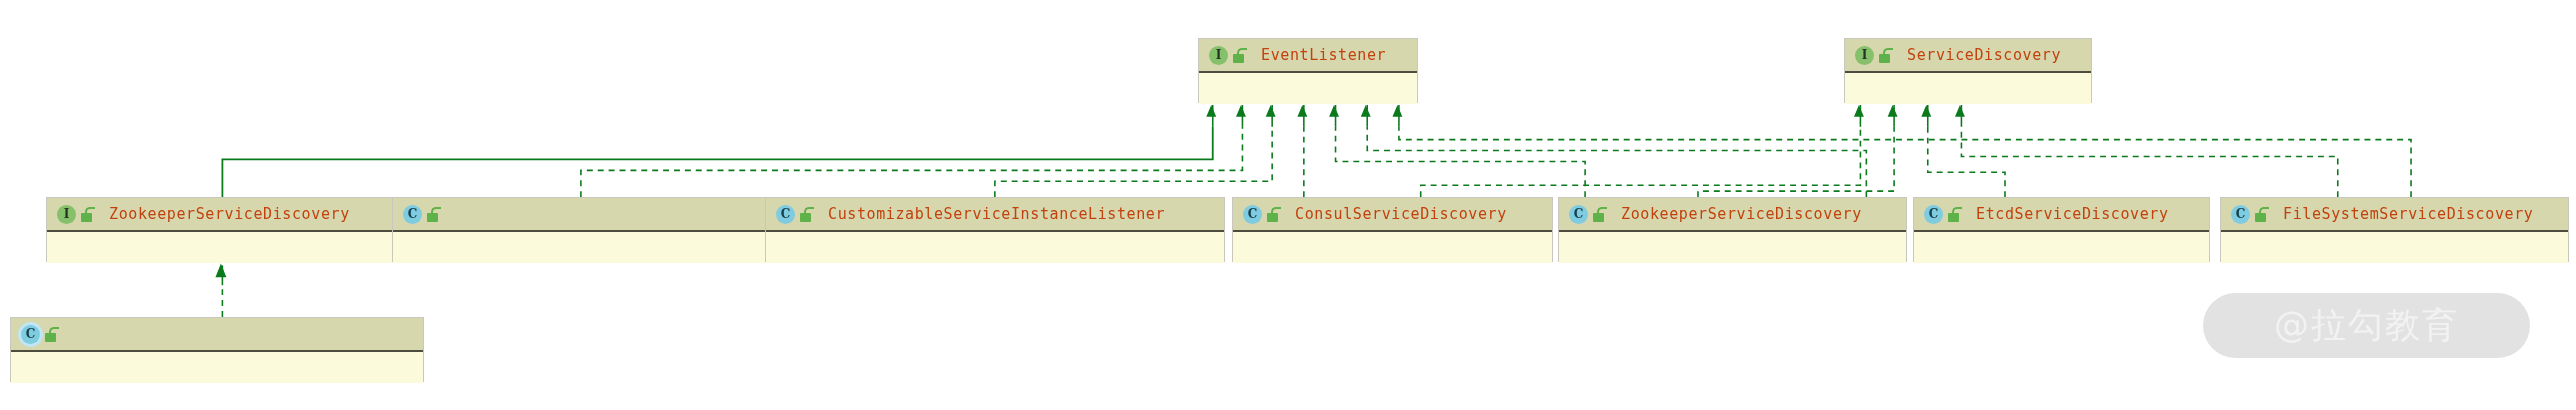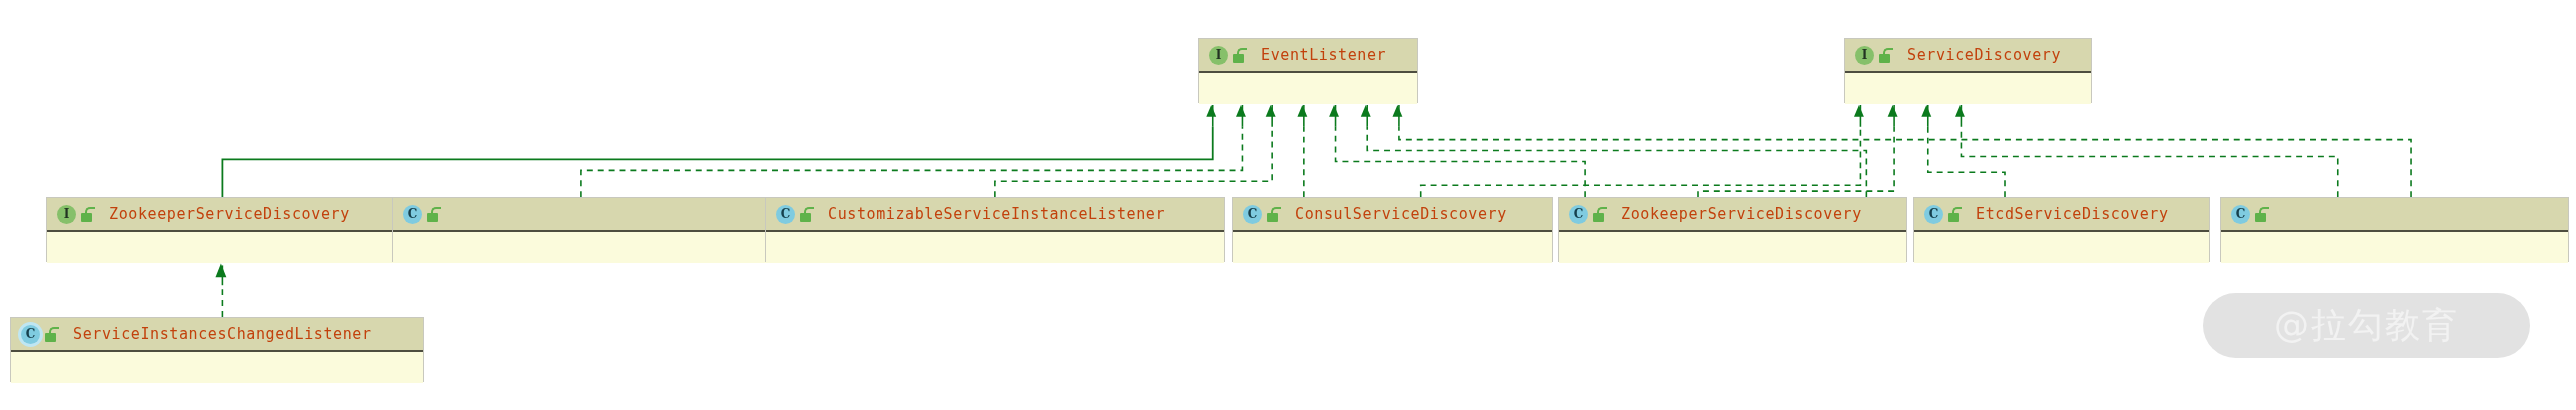--- a/index.html
+++ b/index.html
@@ -243,32 +243,32 @@
     <div class="body"></div>
   </div>
 
   <div class="node" style="left:2220px;top:197px;width:349px;height:65px;">
     <div class="hdr">
       <span class="tico cls">C</span>
       <span class="lock">
         <span class="shackle"></span>
           <span class="bodyb"></span>
       </span>
+      <span class="title">FileSystemServiceDiscovery</span>
     </div>
     <div class="body"></div>
   </div>
 
   <div class="node" style="left:10px;top:317px;width:414px;height:65px;">
     <div class="hdr">
       <span class="tico cls sel">C</span>
       <span class="lock">
         <span class="shackle"></span>
           <span class="bodyb"></span>
       </span>
-      <span class="title">ServiceInstancesChangedListener</span>
     </div>
     <div class="body"></div>
   </div>
 
   <div id="watermark">@拉勾教育</div>
 
 </div>
 
 
 </body></html>

